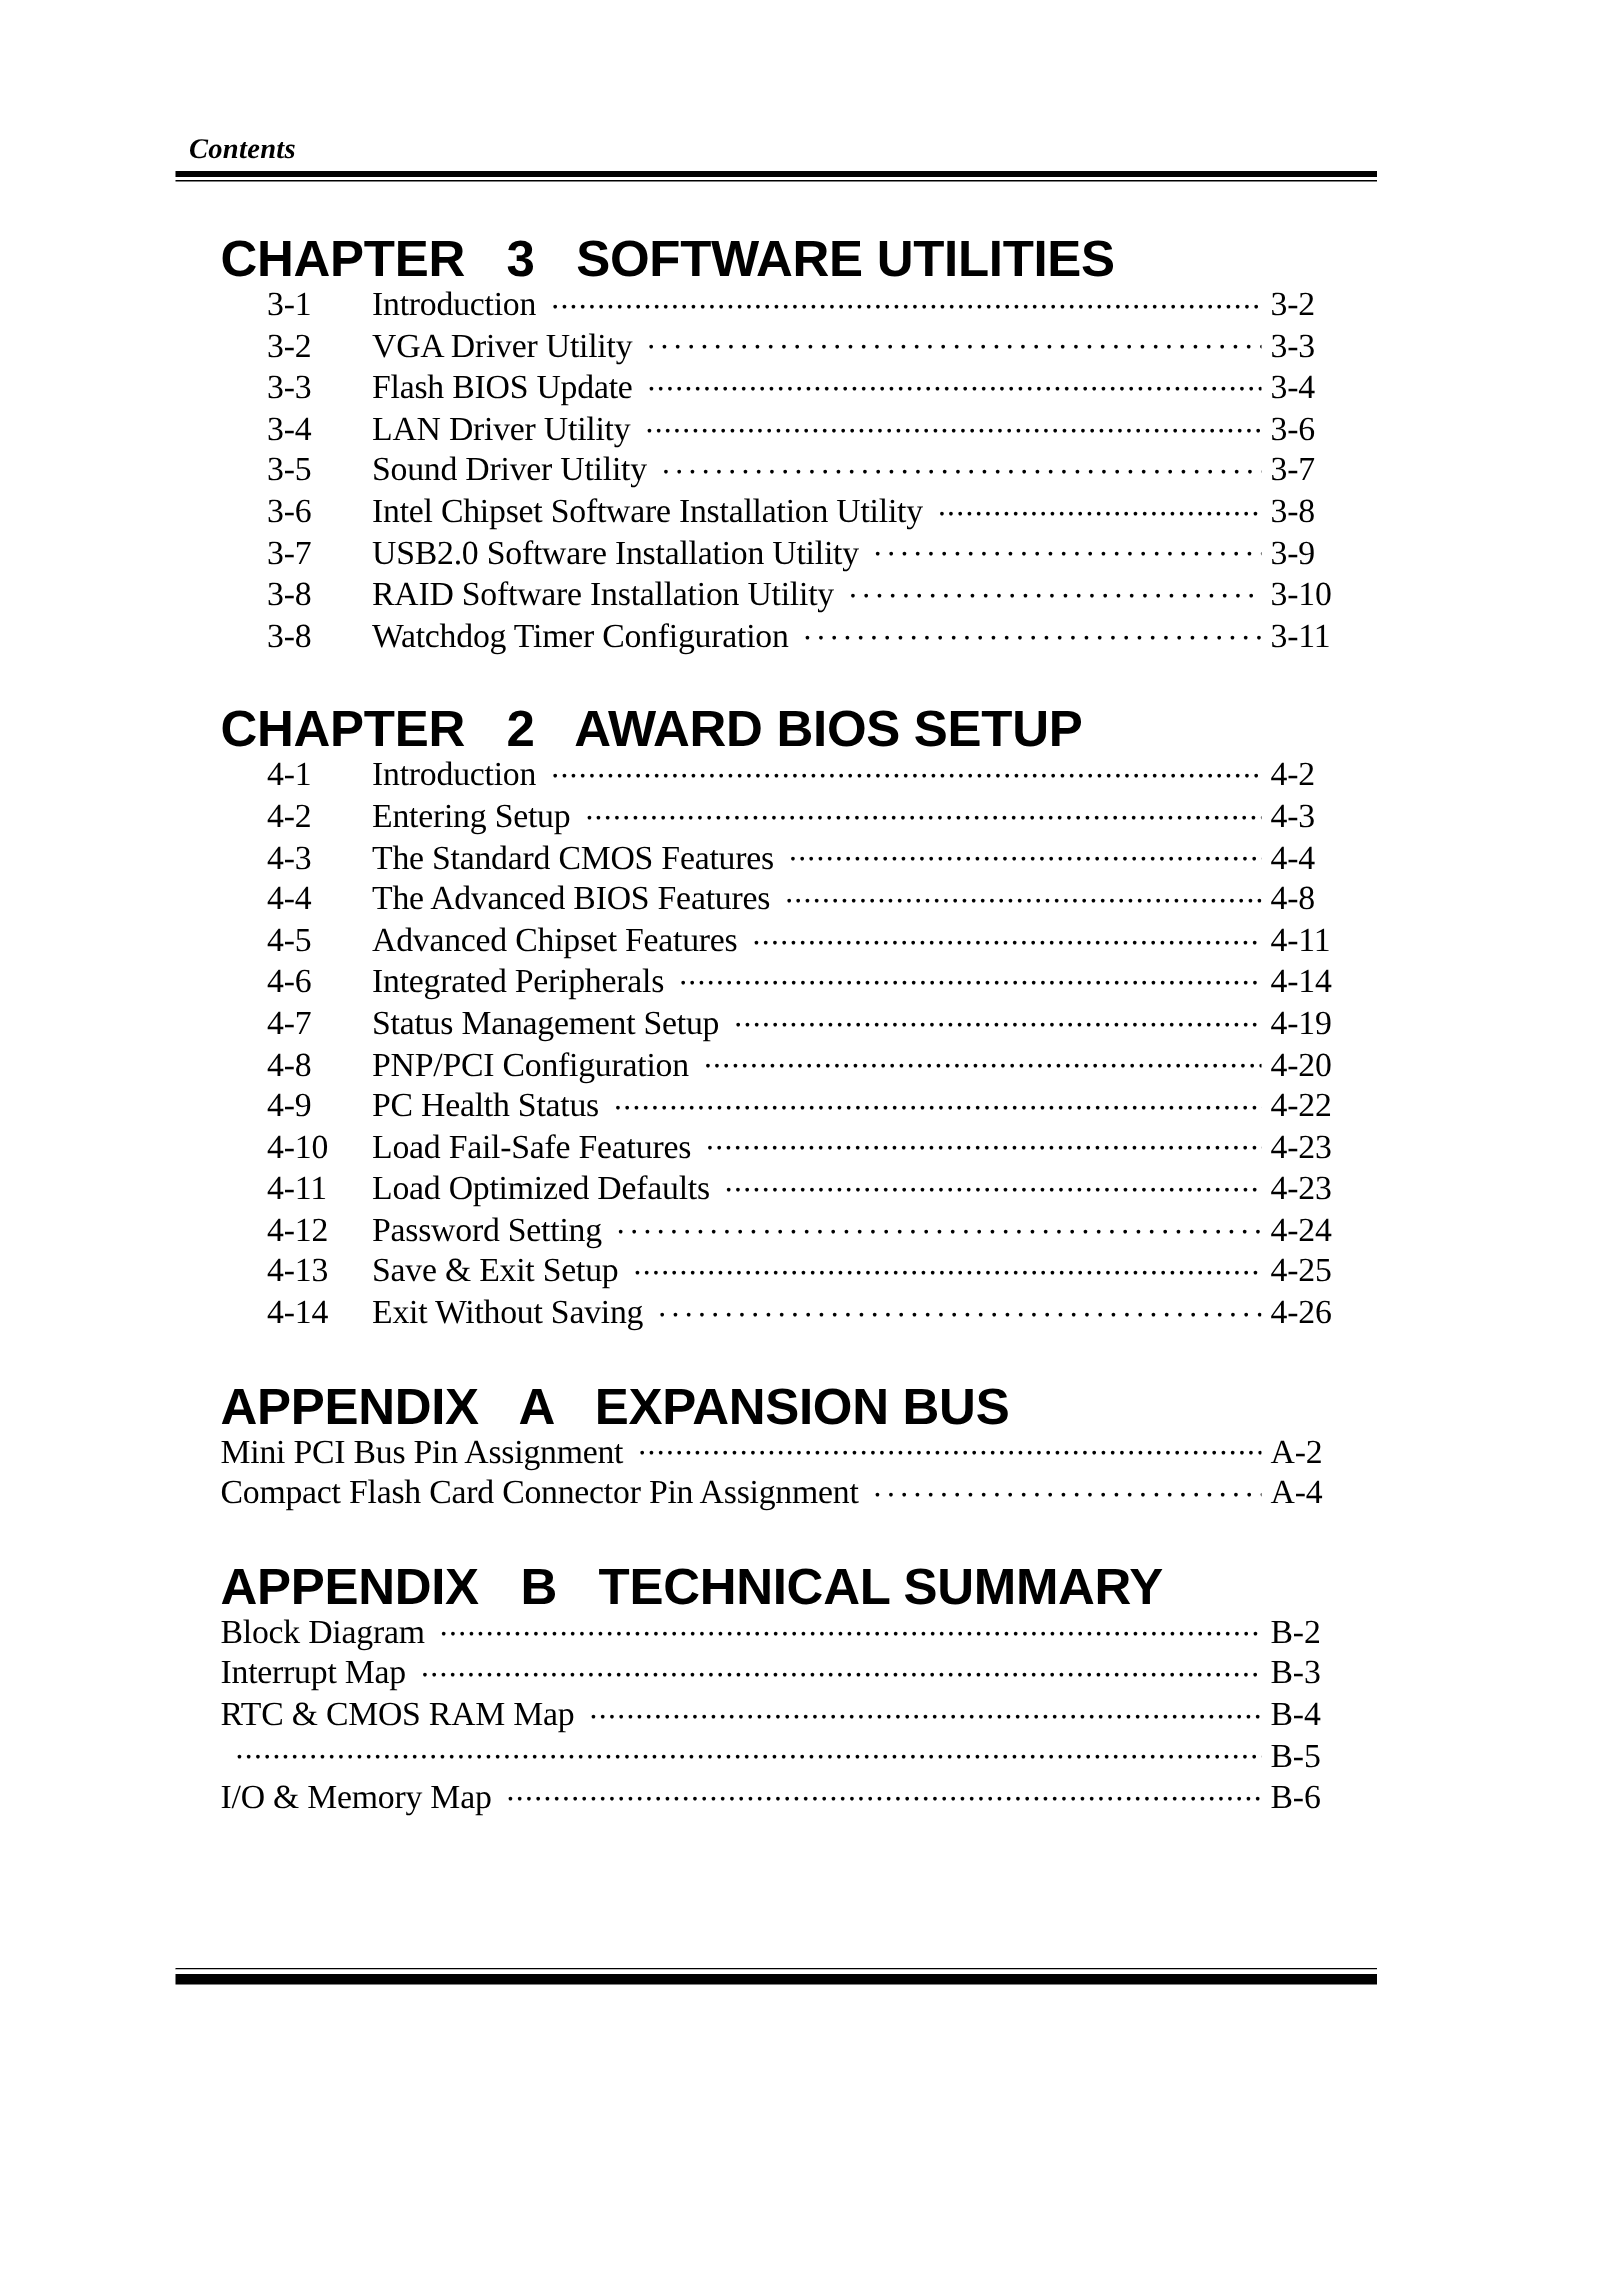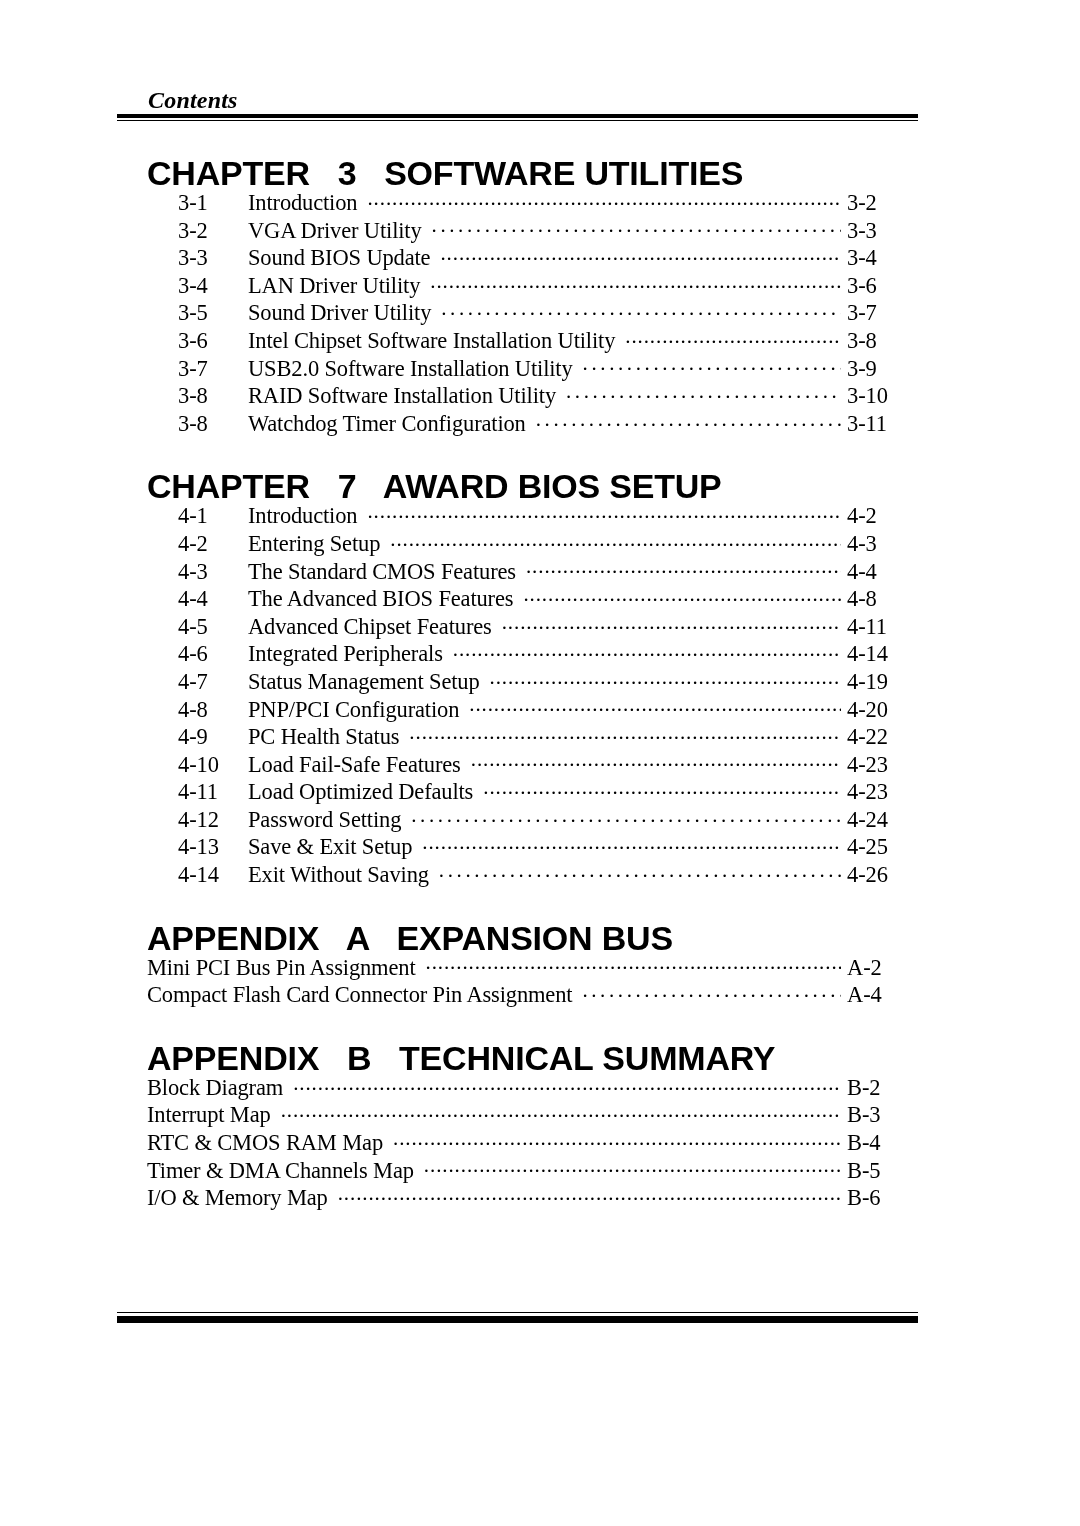--- a/index.html
+++ b/index.html
@@ -25,24 +25,24 @@
   .header {
     position: absolute;
     left: 117px;
     top: 88px;
     width: 801px;
   }
   .header-label {
     font-family: "Liberation Serif", "DejaVu Serif", serif;
     font-weight: bold;
     font-style: italic;
-    font-size: 24px;
+    font-size: 19px;
     line-height: 24px;
     letter-spacing: 0.2px;
-    margin-left: 31px;
+    margin-left: 9px;
   }
   .rule-header {
     margin-top: 2px;
   }
   .rule-header .bar-thick {
     height: 4px;
     background: #000;
   }
   .rule-header .bar-gap {
     height: 2px;
@@ -184,21 +184,21 @@
           <li class="entry">
             <span class="entry-num">3-2</span>
             <span class="entry-title">VGA Driver Utility</span>
             <span class="entry-leader wide">
               <span>........................................................................................................................................................................................................</span>
             </span>
             <span class="entry-page">3-3</span>
           </li>
           <li class="entry">
             <span class="entry-num">3-3</span>
-            <span class="entry-title">Sound BIOS Update</span>
+            <span class="entry-title">Flash BIOS Update</span>
             <span class="entry-leader">
               <span>........................................................................................................................................................................................................</span>
             </span>
             <span class="entry-page">3-4</span>
           </li>
           <li class="entry">
             <span class="entry-num">3-4</span>
             <span class="entry-title">LAN Driver Utility</span>
             <span class="entry-leader">
               <span>........................................................................................................................................................................................................</span>
@@ -242,21 +242,21 @@
             <span class="entry-title">Watchdog Timer Configuration</span>
             <span class="entry-leader wide">
               <span>........................................................................................................................................................................................................</span>
             </span>
             <span class="entry-page">3-11</span>
           </li>
         </ul>
       </div>
       <div class="gap-after-section"></div>
       <div class="section">
-        <div class="section-heading">CHAPTER   7   AWARD BIOS SETUP</div>
+        <div class="section-heading">CHAPTER   2   AWARD BIOS SETUP</div>
         <ul class="entries">
           <li class="entry">
             <span class="entry-num">4-1</span>
             <span class="entry-title">Introduction</span>
             <span class="entry-leader">
               <span>........................................................................................................................................................................................................</span>
             </span>
             <span class="entry-page">4-2</span>
           </li>
           <li class="entry">
@@ -404,21 +404,20 @@
             <span class="entry-page">B-3</span>
           </li>
           <li class="entry no-num">
             <span class="entry-title">RTC &amp; CMOS RAM Map</span>
             <span class="entry-leader">
               <span>........................................................................................................................................................................................................</span>
             </span>
             <span class="entry-page">B-4</span>
           </li>
           <li class="entry no-num">
-            <span class="entry-title">Timer &amp; DMA Channels Map</span>
             <span class="entry-leader">
               <span>........................................................................................................................................................................................................</span>
             </span>
             <span class="entry-page">B-5</span>
           </li>
           <li class="entry no-num">
             <span class="entry-title">I/O &amp; Memory Map</span>
             <span class="entry-leader">
               <span>........................................................................................................................................................................................................</span>
             </span>

